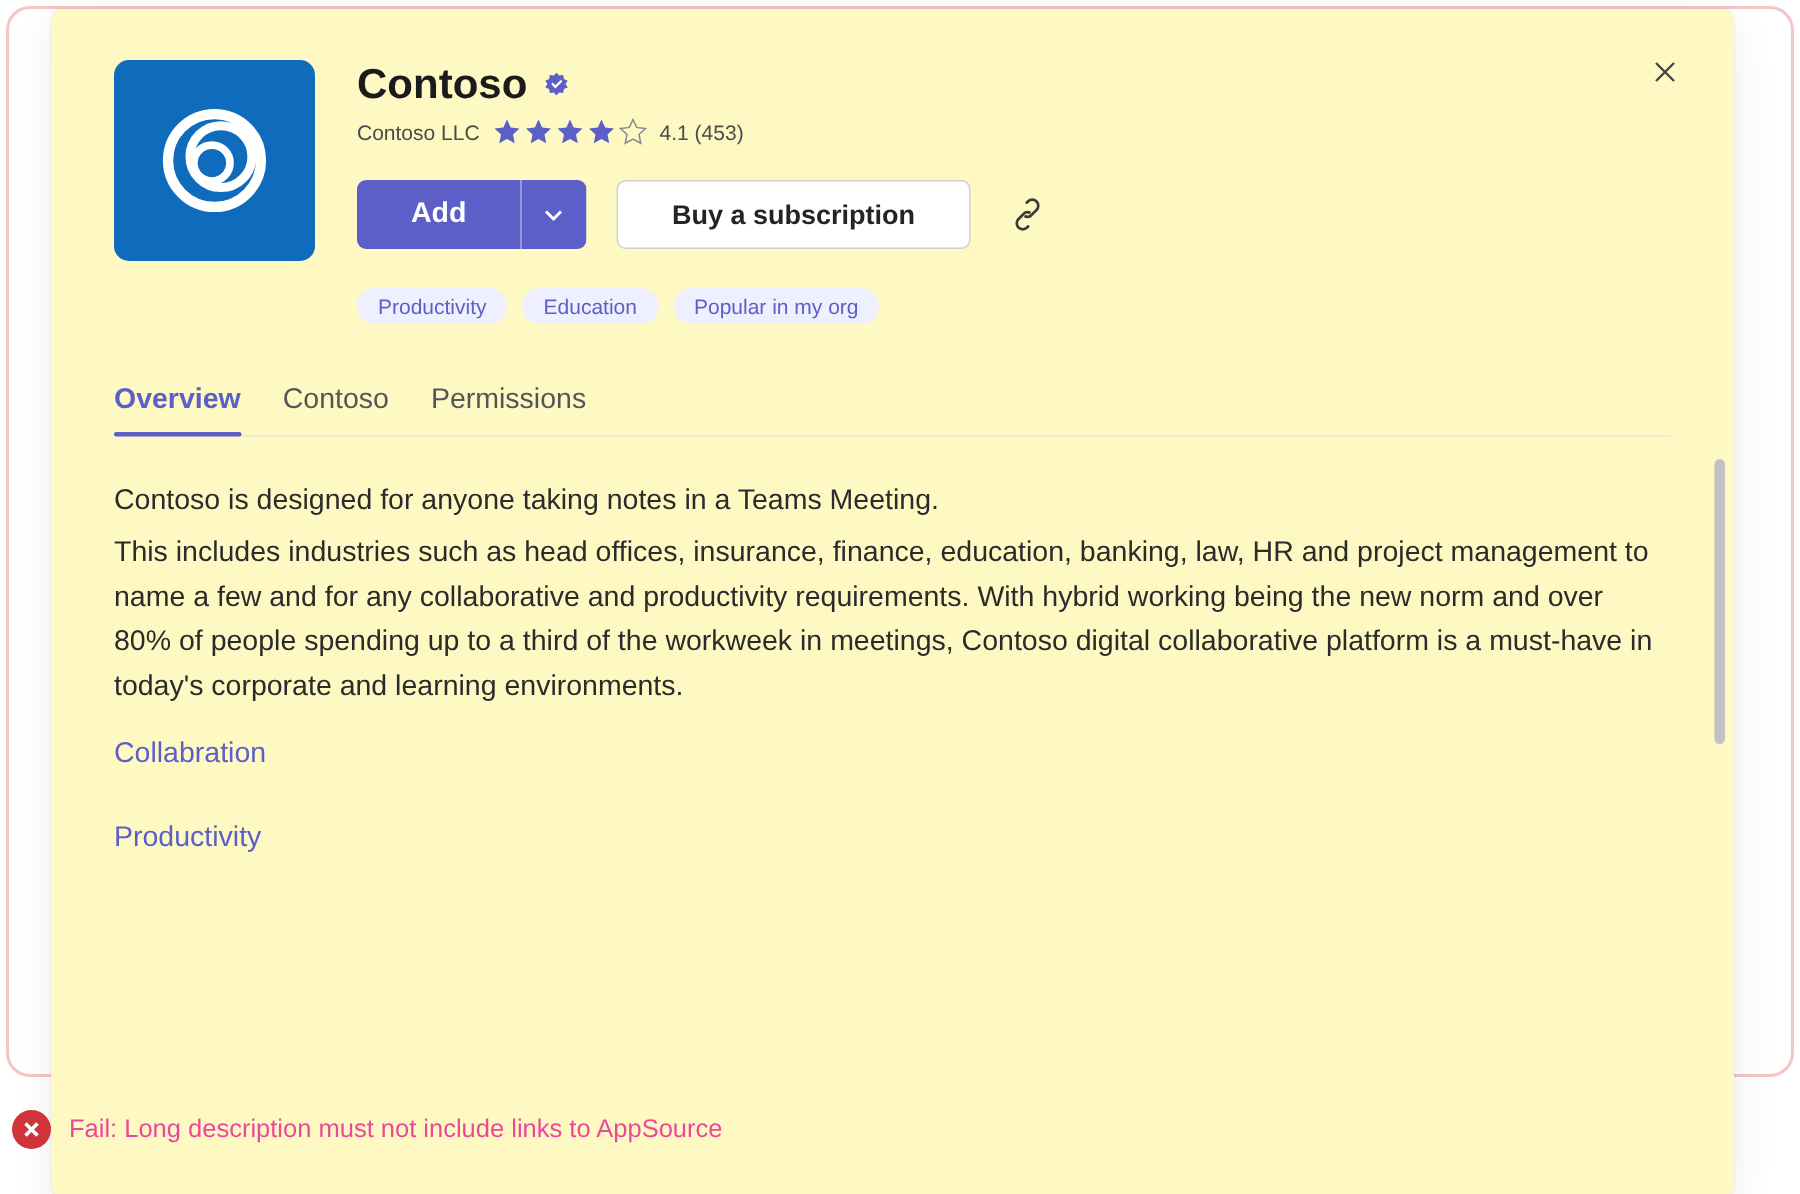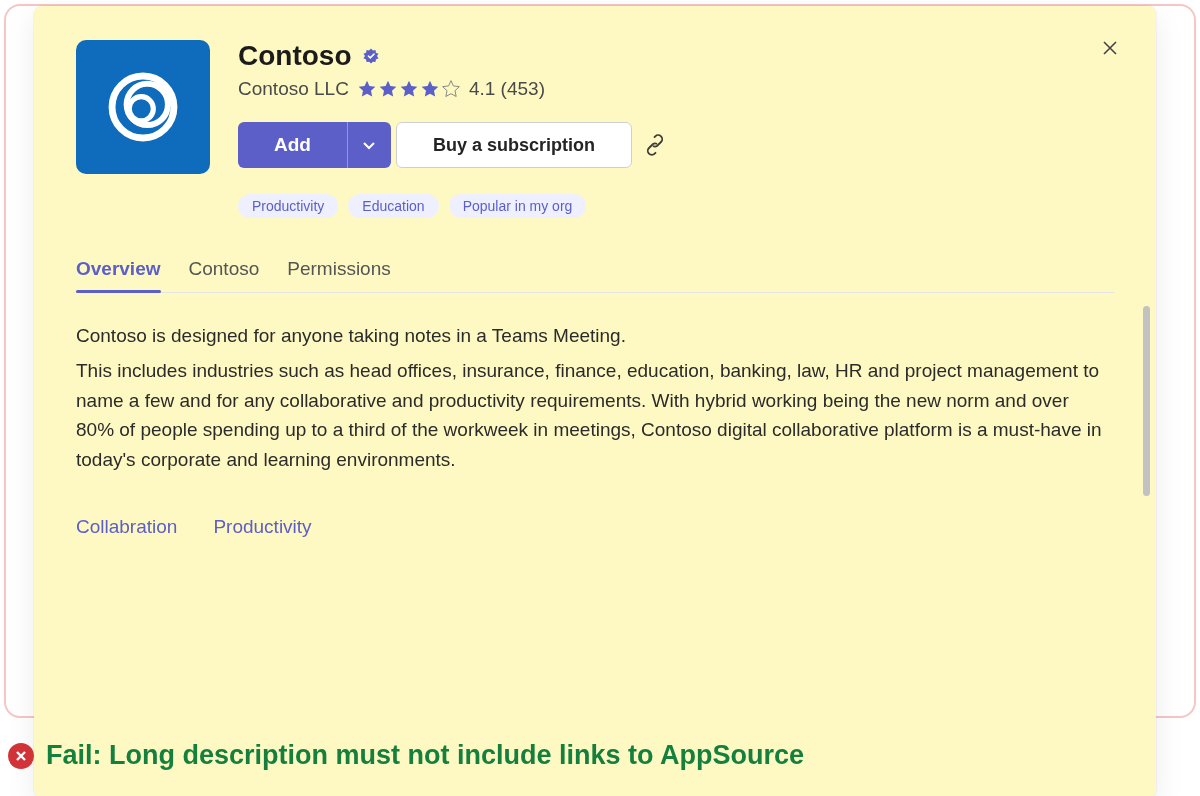--- a/index.html
+++ b/index.html
@@ -35,28 +35,28 @@
     background: #0f6cbd;
     display: flex; align-items: center; justify-content: center;
     flex: 0 0 auto;
   }
   .app-icon svg { width: 86px; height: 86px; }
   .header-main { margin-left: 28px; flex: 1 1 auto; }
   .title-row { display: flex; align-items: center; gap: 10px; }
   .app-title { font-size: 28px; font-weight: 700; color: #1b1b1b; }
   .verified-badge { color: #5b5fc7; display:inline-flex; }
   .verified-badge svg { width:18px; height:18px; }
-  .sub-row { display: flex; align-items: center; gap: 8px; margin-top: 6px; color: #4a4a4a; font-size: 19px; }
+  .sub-row { display: flex; align-items: center; gap: 8px; margin-top: 6px; color: #4a4a4a; font-size: 14px; }
   .publisher { color: #4a4a4a; }
   .stars { display: inline-flex; gap: 1px; }
   .star { width: 20px; height: 20px; }
   .star-filled { fill: #5b5fc7; }
   .star-empty { fill: none; stroke: #888; stroke-width: 1.2; }
   .rating-text { color: #4a4a4a; font-weight: 400; }
-  .action-row { display: flex; align-items: center; gap: 5px; margin-top: 22px; }
+  .action-row { display: flex; align-items: center; gap: 20px; margin-top: 22px; }
   .btn-split { display: inline-flex; height: 46px; border-radius: 6px; overflow: hidden; }
   .btn-add {
     background: #5b5fc7; color: #fff; border: none;
     padding: 0 36px; font-size: 19px; font-weight: 600; cursor: pointer;
     display: flex; align-items: center;
   }
   .btn-caret {
     background: #5b5fc7; color:#fff; border:none; border-left:1px solid rgba(255,255,255,0.35);
     width: 44px; display:flex; align-items:center; justify-content:center; cursor:pointer;
   }
@@ -83,36 +83,36 @@
     border-bottom: 1px solid #e5e5e5; font-size: 19px;
   }
   .tab { color:#555; padding-bottom: 12px; cursor:pointer; }
   .tab.active { color:#5b5fc7; font-weight:600; position:relative;text-align:center; }
   .tab.active::after {
     content:""; position:absolute; left:0; right:0; bottom:-1px;
     height:3px; background:#5b5fc7; border-radius:2px;
   }
   .body-area { margin-top: 28px; padding-right: 8px; font-size: 19px; line-height: 1.55; color:#2b2b2b; }
   .body-area p { margin-bottom: 6px; }
-  .body-links { margin-top: 38px; display:flex; flex-direction:row; gap: 36px; }
+  .body-links { margin-top: 16px; display:flex; flex-direction:column; gap: 26px; }
   .body-links a { color:#5b5fc7; text-decoration:none; cursor:pointer; }
   .scrollbar-fake {
     position:absolute; right: 6px; top: 300px; width: 7px; height: 190px;
     background:#c2c2c2; border-radius: 4px;
   }
   .fail-row {
     position: absolute; left: 8px; top: 740px;
     display:flex; align-items:center; gap: 12px;
   }
   .fail-icon {
     width:26px; height:26px; border-radius:50%; background:#d13438;
     display:flex; align-items:center; justify-content:center; flex:0 0 auto;
   }
   .fail-icon svg { width:14px; height:14px; stroke:#fff; stroke-width:2.4; fill:none; }
-  .fail-text { font-size: 27px; font-weight: 700; color:#15803d; }
+  .fail-text { font-size: 17px; font-weight: 400; color:#ec4899; }
 </style>
 </head>
 <body>
 
 <div class="outline-box"></div>
 
 <div class="card">
 
   <button class="close-btn" aria-label="close">
     <svg viewBox="0 0 20 20">

